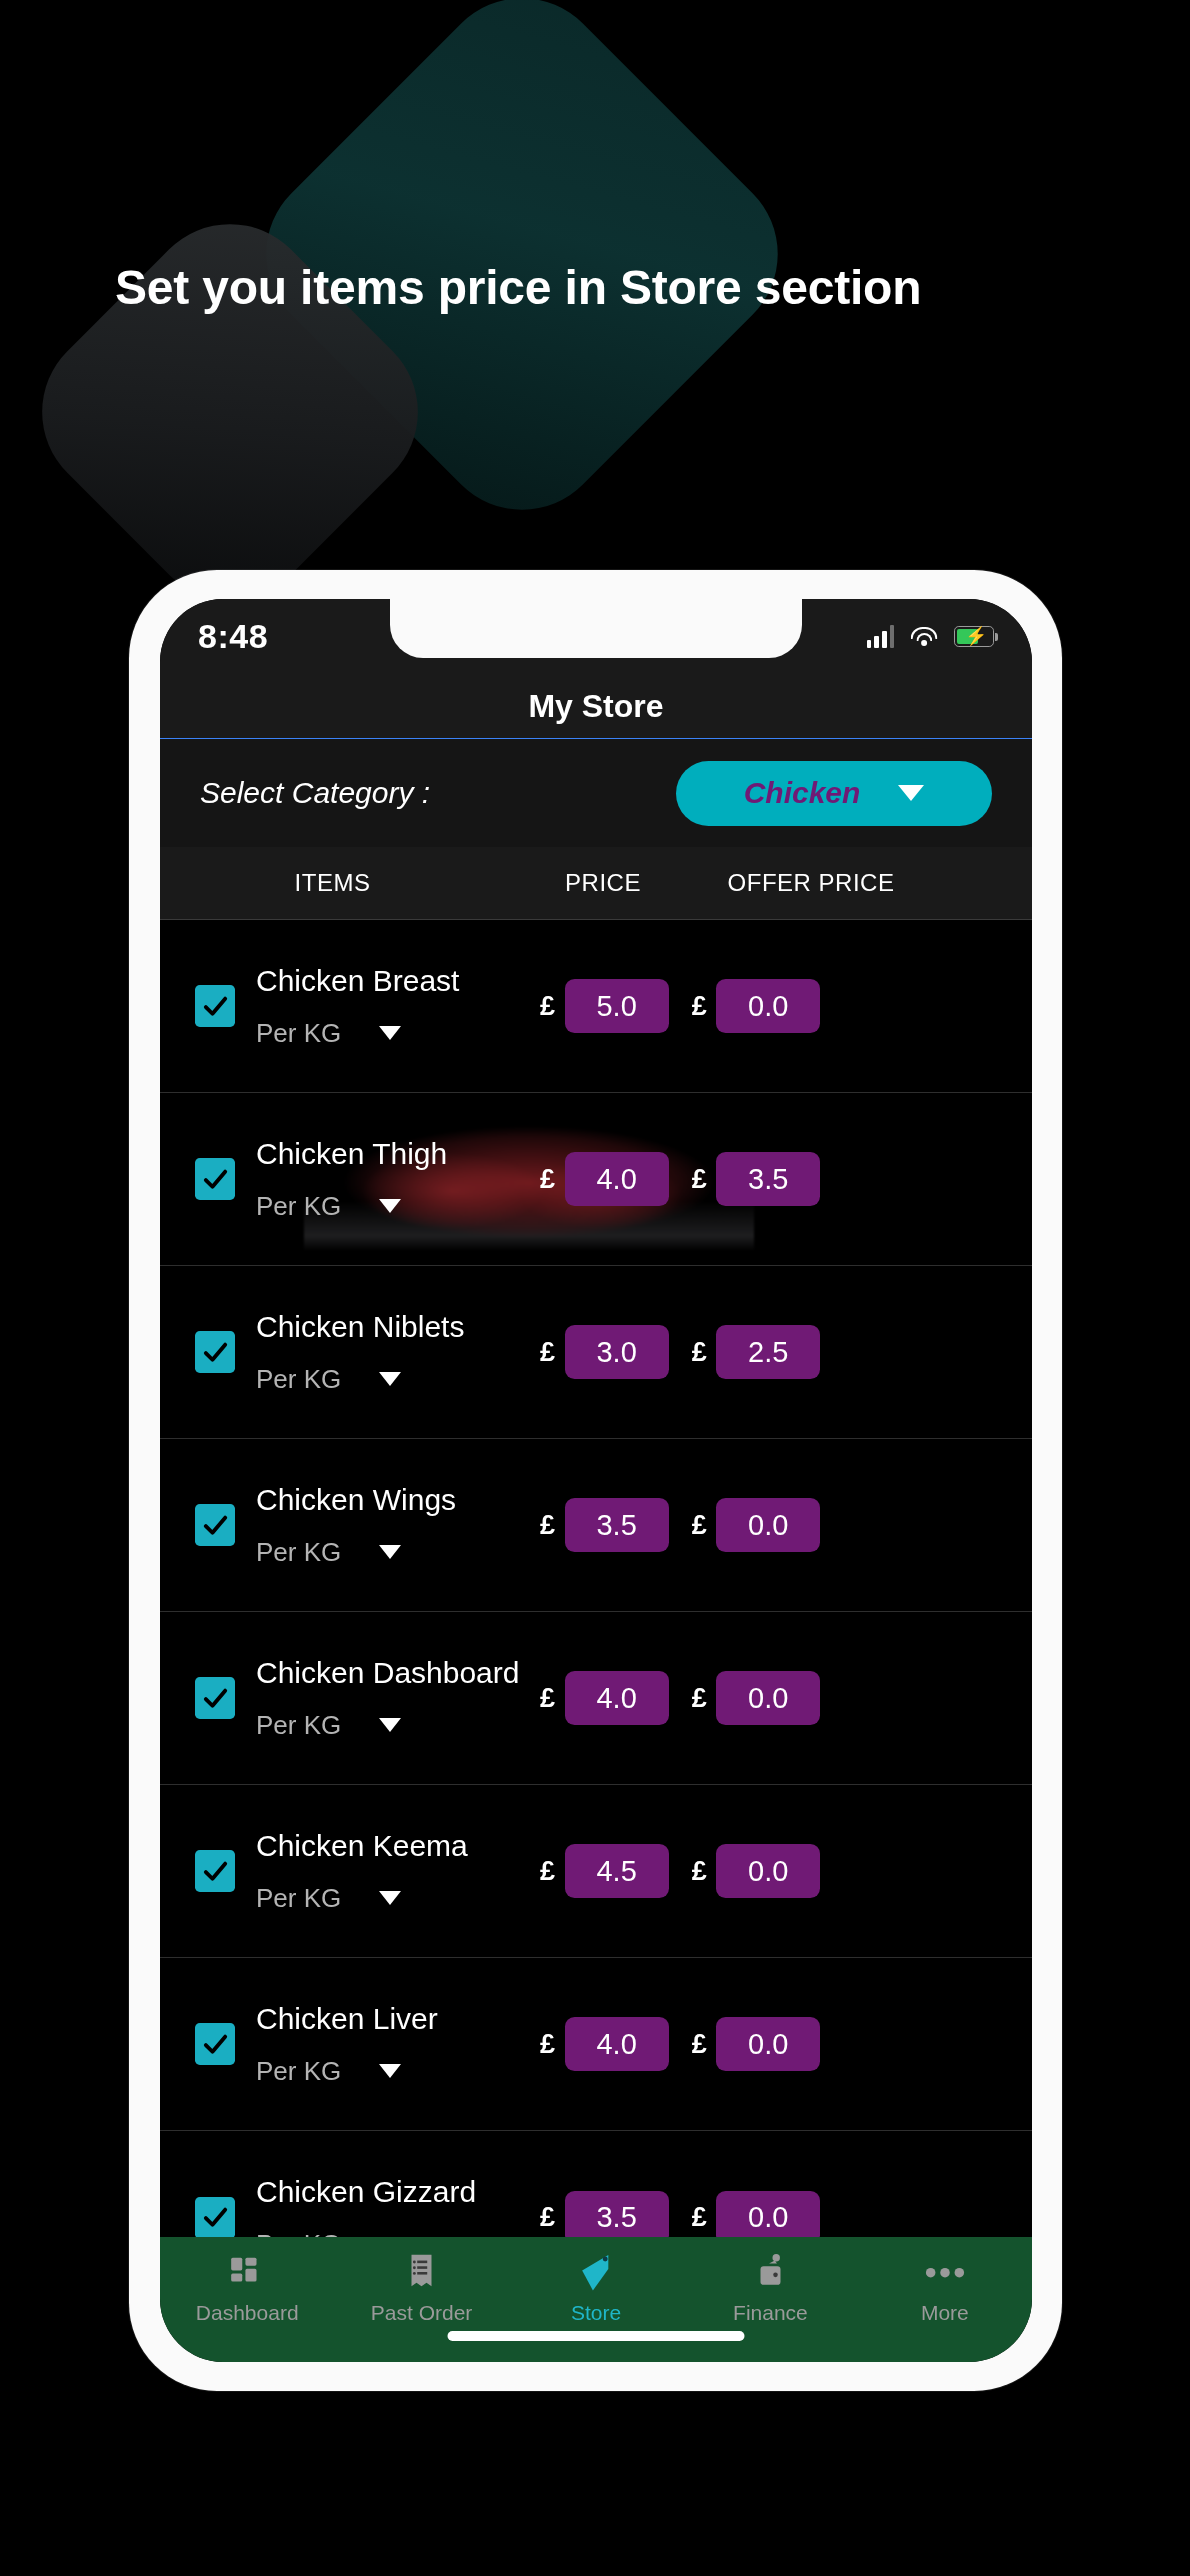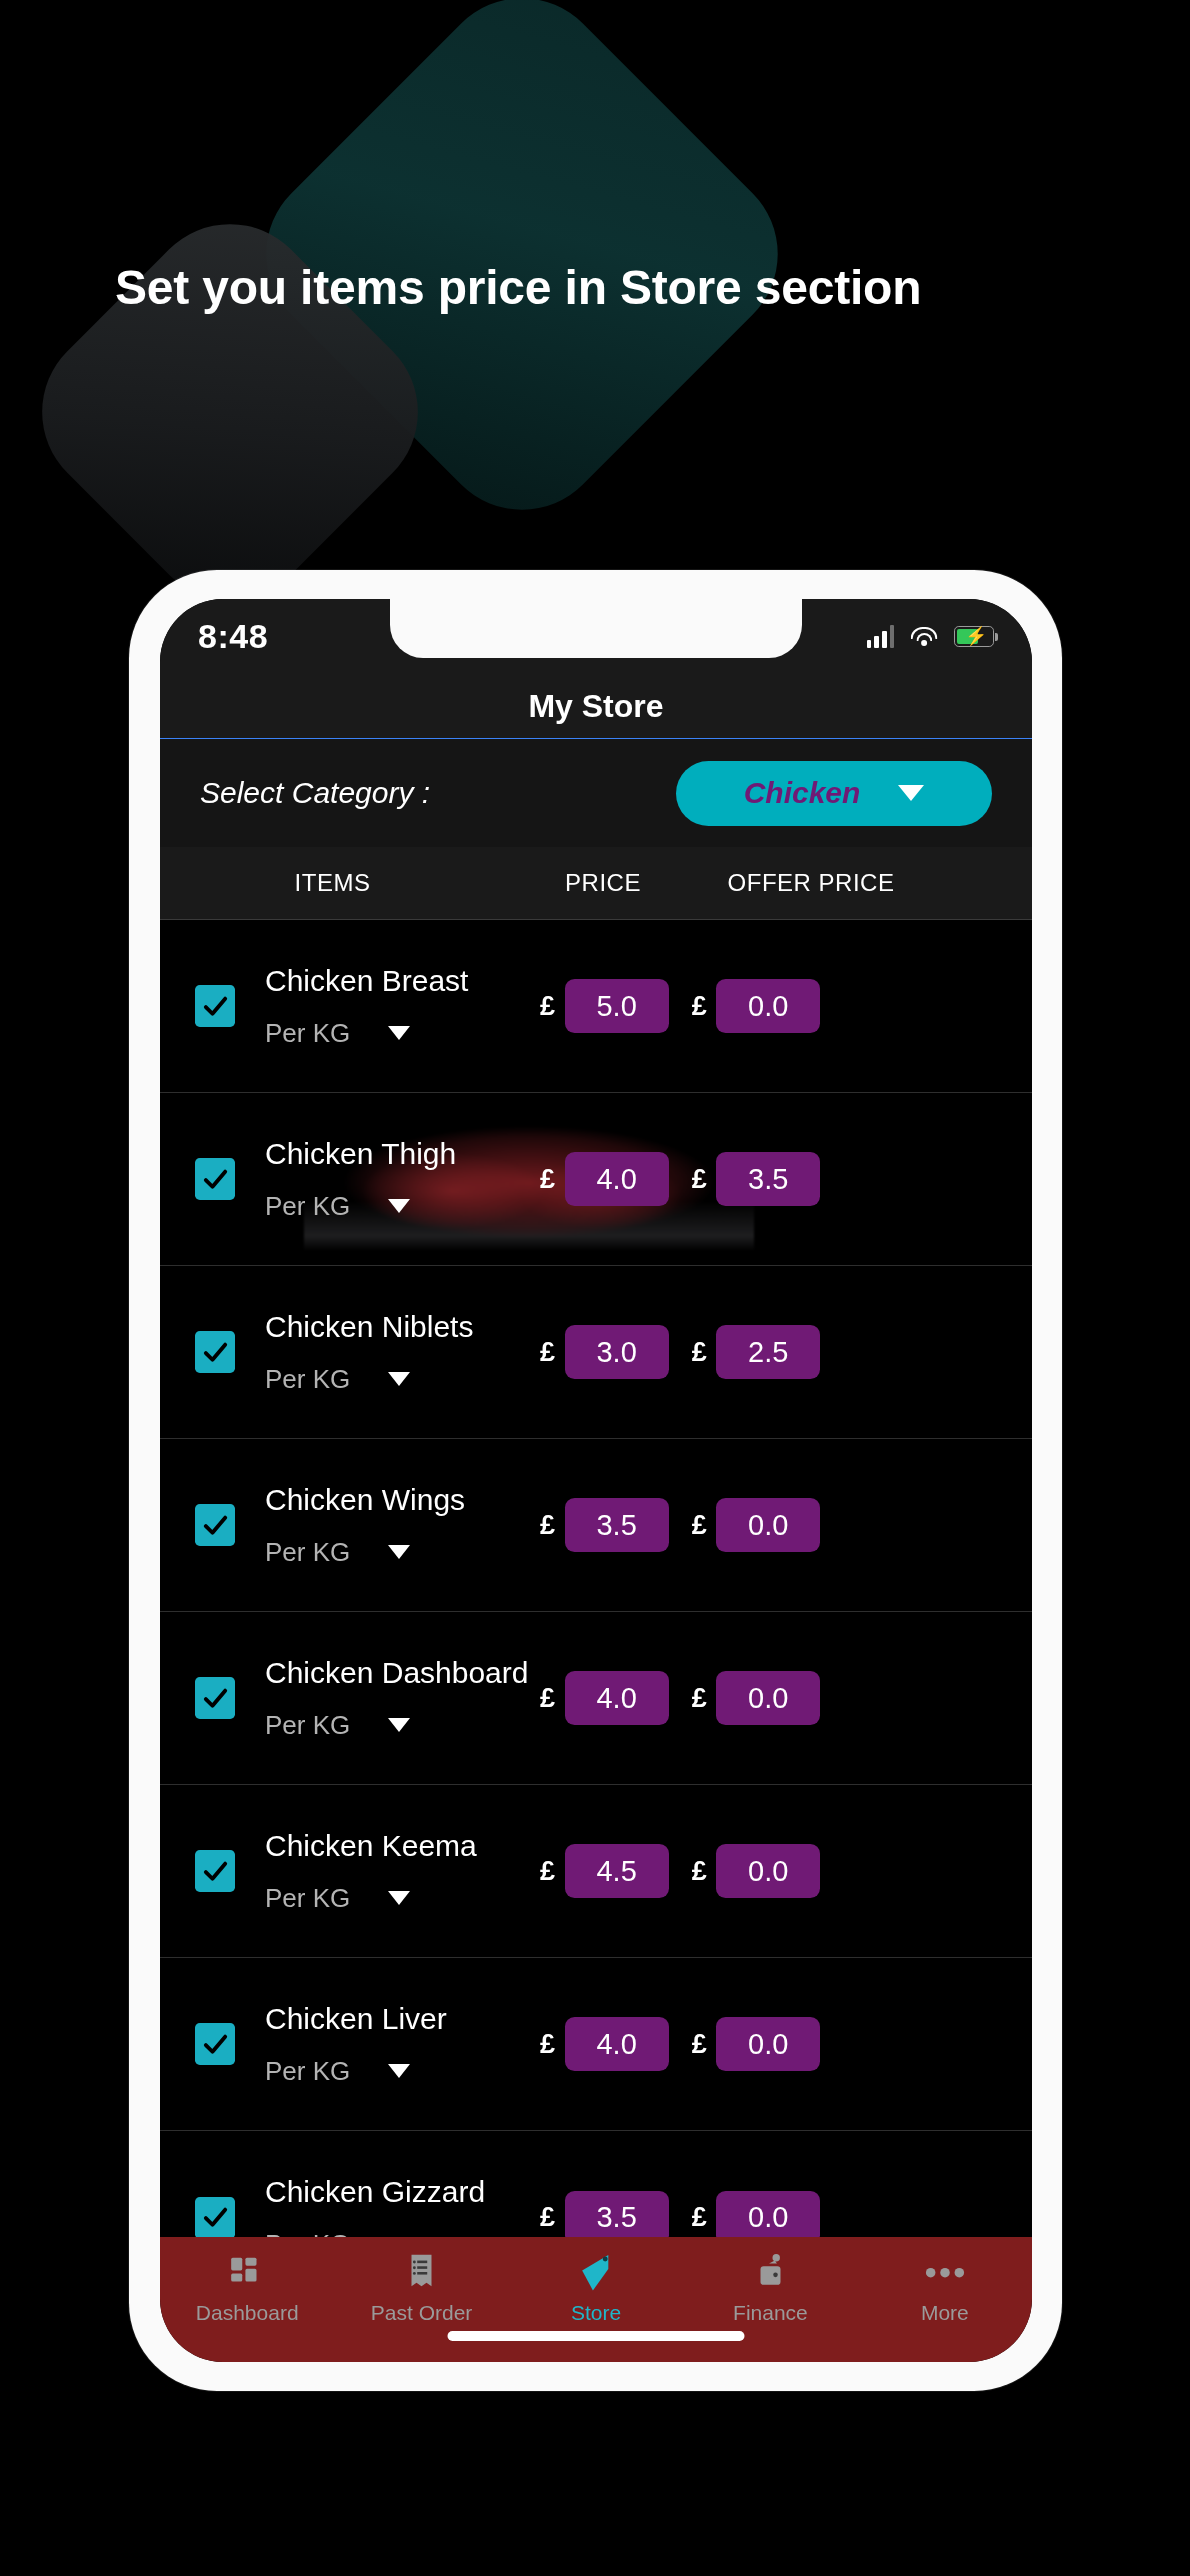--- a/index.html
+++ b/index.html
@@ -153,40 +153,40 @@
     padding:0 0 0 35px;
     border-bottom:1.9px solid #2e2e2e;
   }
   .row:last-child { border-bottom:none; }
   .chk {
     width:40px; height:42px; flex:0 0 40px;
     background:#1aaec2; border-radius:4.8px;
     display:flex; align-items:center; justify-content:center;
   }
   .chk svg { width:29px; height:29px; }
-  .item-col { width:305px; padding-left:30px; }
+  .item-col { width:305px; padding-left:21px; }
   .item-name { color:#fff; font-size:30px; line-height:1.1; }
   .unit-row { display:flex; align-items:center; gap:38px; margin-top:21px; }
   .unit-text { color:#b4b4b4; font-size:26px; }
   .unit-caret { width:0;height:0;border-left:11.5px solid transparent;
     border-right:11.5px solid transparent;border-top:14.4px solid #fff; }
   .price-cell { display:flex; align-items:center; gap:9.6px; }
   .cur { color:#fff; font-size:27px; font-weight:bold; }
   .pbox {
     width:104px; height:54px;
     background:#701a75; border-radius:9.6px;
     display:flex; align-items:center; justify-content:center;
     color:#fff; font-size:29px;
   }
   .price-cell.offer { margin-left:23px; }
 
   
   #bottom-nav {
     position:absolute; left:0; bottom:0; width:872px; height:125px;
-    background:#7f1d1d;
+    background:#14532d;
     display:flex; align-items:flex-start; padding-top:15.3px;
   }
   .nav-item { flex:1; display:flex; flex-direction:column; align-items:center; gap:8.6px; }
   .nav-label { font-size:21px; color:#9a9a9a; }
   .nav-item.active .nav-label { color:#1fb6c9; }
   .nav-ico { height:40px; display:flex; align-items:center; justify-content:center; }
   .nav-ico svg { display:block; }
   #home-indicator {
     position:absolute; left:50%; bottom:21px; transform:translateX(-50%);
     width:297px; height:9.6px; background:#fff; border-radius:5.8px; z-index:40;

